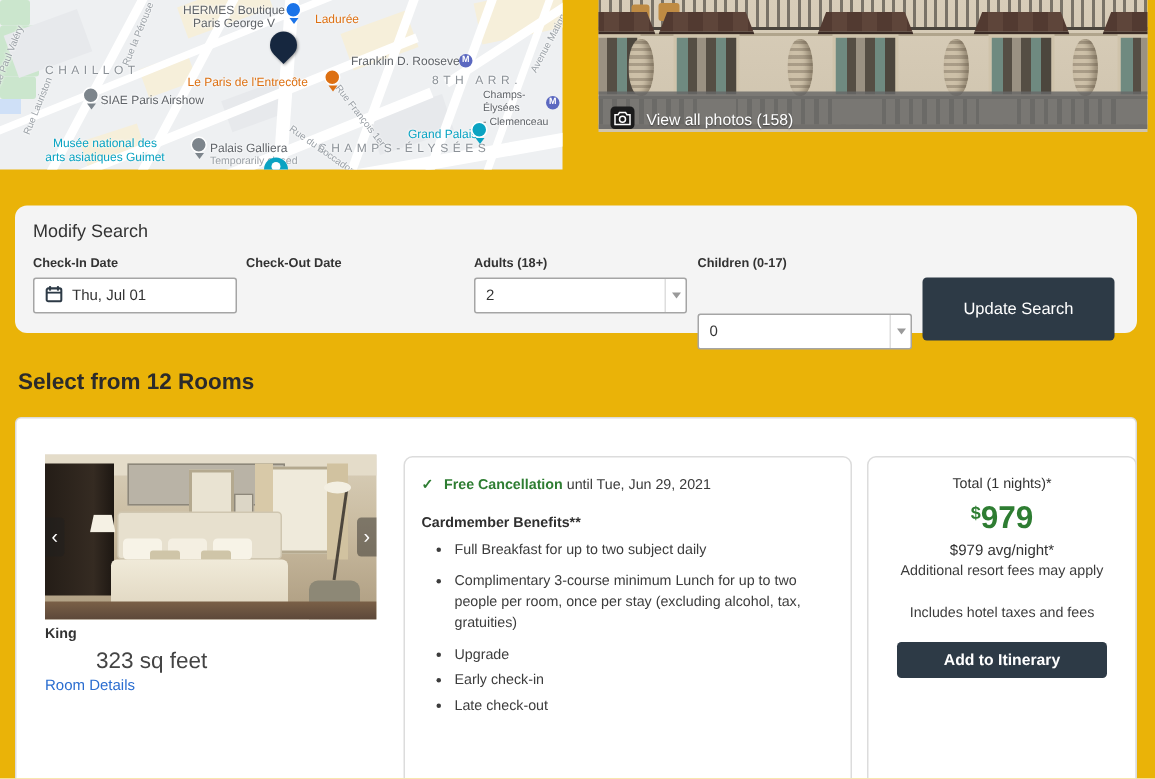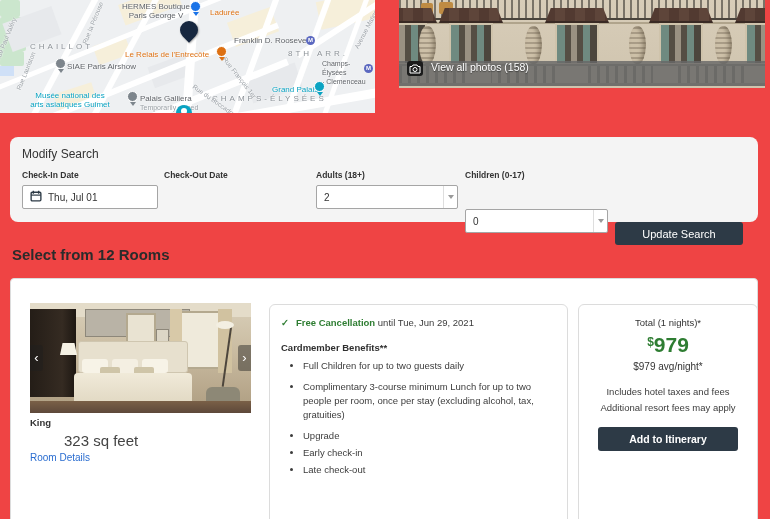--- a/index.html
+++ b/index.html
@@ -1,18 +1,18 @@
 <!DOCTYPE html>
 <html><head>
 <meta charset="utf-8">
 <style>
   * { margin:0; padding:0; box-sizing:border-box; }
   html,body { background:#fff; }
   body { font-family:"Liberation Sans", sans-serif; color:#333; }
-  .viewport { position:relative; width:770px; height:519px; background:#ef4444; overflow:hidden; }
+  .viewport { position:relative; width:770px; height:519px; background:#eab308; overflow:hidden; }
 
   
   .map { position:absolute; left:0; top:0; width:375px; height:113px; background:#eef0f2; overflow:hidden; }
   .road { position:absolute; background:#fff; }
   .patch { position:absolute; background:#e7e9ec; }
   .patch-c { background:#f6efda; }
   .patch-g { background:#cbe6cd; border-radius:2px; }
   .patch-b { background:#cfe0f7; }
   .mlabel { position:absolute; font-size:8px; line-height:9px; color:#5f6368; white-space:pre-line; text-shadow:0 0 2px #fff,0 0 2px #fff; }
   .lbl-center { text-align:center; }
@@ -39,34 +39,34 @@
   .wunit { position:absolute; top:8px; width:64px; height:60px; }
   .awning { position:absolute; left:0; top:0; width:64px; height:15px;
     background:repeating-linear-gradient(90deg,#523a31 0 10px,#5e453a 10px 20px);
     clip-path:polygon(9% 0,91% 0,100% 100%,0 100%); border-bottom:2px solid #3a2a24; }
   .window { position:absolute; left:10px; top:15px; width:44px; height:42px; border:2px solid #cfc3ab;
     background:linear-gradient(90deg,#6f8a80 0 20%,#554e44 20% 34%,#9a9182 34% 50%,#554e44 50% 66%,#6f8a80 66% 82%,#4c463d 82% 100%); }
   .urn { position:absolute; top:26px; width:17px; height:38px; border-radius:45%/50%; background:#cdc0a8;
     background-image:repeating-linear-gradient(0deg, rgba(74,62,48,.28) 0 2px, rgba(0,0,0,0) 2px 5px); box-shadow:inset -3px 0 4px rgba(90,78,60,.5); }
   .balustrade { position:absolute; left:0; top:64px; width:366px; height:22px; background:#c9bda6; border-top:2px solid #8d8374; border-bottom:3px solid #99907f;
     background-image:repeating-linear-gradient(90deg, rgba(0,0,0,0) 0 70px, #c9bda6 70px 92px), repeating-linear-gradient(90deg,#7d7466 0 3px, rgba(0,0,0,0) 3px 9px); }
-  .photo-bar { position:absolute; left:0; top:61px; width:366px; height:25px; background:rgba(104,104,104,.82); display:flex; align-items:flex-start; gap:8px; padding-left:8px; }
+  .photo-bar { position:absolute; left:0; top:61px; width:366px; height:25px; background:rgba(104,104,104,.82); display:flex; align-items:flex-end; gap:8px; padding-left:8px; }
   .cam-chip { width:16px; height:15px; background:#1b1b1b; border-radius:3px; display:flex; align-items:center; justify-content:center; flex:0 0 auto; }
   .photo-bar-text { color:#fff; font-size:10.5px; text-shadow:0 1px 1px rgba(0,0,0,.45); }
 
   
   .modify { position:absolute; left:10px; top:137px; width:748px; height:85px; background:#f4f4f4; border-radius:8px; }
   .modify-title { position:absolute; left:12px; top:10px; font-size:12px; color:#333; }
   .fld-label { position:absolute; top:33px; font-size:8.5px; font-weight:bold; color:#333; }
   .fld-box { position:absolute; top:48px; height:24px; background:#fff; border:1px solid #a5a5a5; border-radius:2px; display:flex; align-items:center; gap:6px; padding-left:7px; font-size:10px; color:#333; }
   .sel-box { position:relative; }
   .sel-caret { position:absolute; right:0; top:0; width:14px; height:100%; border-left:1px solid #dedede; }
   .sel-caret::after { content:""; position:absolute; top:9px; left:3.5px; border:3.5px solid transparent; border-top:4.5px solid #9a9a9a; }
   .btn-dark { background:#2d3a46; color:#fff; border:none; border-radius:3px; cursor:pointer; font-family:"Liberation Sans",sans-serif; }
-  .update-btn { position:absolute; left:605px; top:48px; width:128px; height:23px; font-size:11px;margin-top:37px; }
+  .update-btn { position:absolute; left:605px; top:48px; width:128px; height:42px; font-size:11px; }
 
   
   .rooms-heading { position:absolute; left:12px; top:246px; font-size:15px; color:#2b2b2b;font-weight:bold; }
   .card { position:absolute; left:10px; top:278px; width:748px; height:256px; background:#fff; border:1px solid #dcdcdc; border-radius:4px; }
 
   .room-photo { position:absolute; left:19px; top:24px; width:221px; height:110px; overflow:hidden; background:linear-gradient(180deg,#d9cfb9 0%,#c9bba0 45%,#ad9c80 100%); }
   .rp { position:absolute; }
   .car-arrow { position:absolute; width:13px; height:26px; top:66px; background:rgba(30,30,30,.45); color:#fff; font-size:13px; line-height:25px; text-align:center; cursor:pointer; }
   .car-prev { left:19px; border-radius:0 3px 3px 0; }
   .car-next { left:227px; border-radius:3px 0 0 3px; }
@@ -124,21 +124,21 @@
     <div class="road" style="left:342px;top:-20px;width:5px;height:160px;transform:rotate(20deg);"></div>
     <div class="road" style="left:186px;top:-6px;width:9px;height:130px;transform:rotate(4deg);"></div>
     <div class="road" style="left:188px;top:104px;width:200px;height:9px;transform:rotate(-10deg);"></div>
     <div class="road" style="left:288px;top:20px;width:120px;height:6px;transform:rotate(-33deg);"></div>
 
     <span class="mlabel lbl-center" style="left:118px;top:2px;width:76px;">HERMES Boutique
 Paris George V</span>
     <span class="mlabel lbl-food" style="left:210px;top:8px;">Ladurée</span>
     <span class="mlabel" style="left:234px;top:36px;">Franklin D. Roosevelt</span>
     <span class="mlabel lbl-area" style="left:30px;top:42px;">CHAILLOT</span>
-    <span class="mlabel lbl-food" style="left:125px;top:50px;">Le Relais de l'Entrecôte</span>
+    <span class="mlabel lbl-food" style="left:125px;top:50px;">Le Paris de l'Entrecôte</span>
     <span class="mlabel lbl-area" style="left:288px;top:49px;">8TH ARR.</span>
     <span class="mlabel" style="left:67px;top:62px;text-align:right;">SIAE Paris Airshow</span>
     <span class="mlabel" style="left:322px;top:59px;width:44px;font-size:7px;">Champs-Élysées
 - Clemenceau</span>
     <span class="mlabel lbl-teal lbl-center" style="left:24px;top:91px;width:92px;">Musée national des
 arts asiatiques Guimet</span>
     <span class="mlabel" style="left:140px;top:94px;">Palais Galliera</span>
     <span class="mlabel lbl-sub" style="left:140px;top:103px;">Temporarily closed</span>
     <span class="mlabel lbl-teal" style="left:272px;top:85px;">Grand Palais</span>
     <span class="mlabel lbl-area" style="left:212px;top:94px;">CHAMPS-ÉLYSÉES</span>
@@ -270,36 +270,36 @@
     <div class="room-name">King</div>
     <div class="room-size">323 sq feet</div>
     <a class="room-details">Room Details</a>
 
     <div class="mid-panel">
       <div class="cancel-row">
         <span class="check">✓</span><span class="cancel-hl">Free Cancellation</span><span> until Tue, Jun 29, 2021</span>
       </div>
       <div class="sec-title benefits-title">Cardmember Benefits**</div>
       <ul>
-        <li>Full Children for up to two guests daily</li>
+        <li>Full Breakfast for up to two subject daily</li>
         <li>Complimentary 3-course minimum Lunch for up to two people per room, once per stay (excluding alcohol, tax, gratuities)</li>
       </ul>
       <ul class="amen-list">
         <li>Upgrade</li>
         <li>Early check-in</li>
         <li>Late check-out</li>
       </ul>
 
     </div>
 
     <div class="price-panel">
       <div class="total-label">Total (1 nights)*</div>
       <div class="price-line">
         <span class="price-cur">$</span><span class="price-amt">979</span>
       </div>
       <div class="avg-note">$979 avg/night*</div>
+      <div class="fee-note">Additional resort fees may apply</div>
       <div class="fee-note fees">Includes hotel taxes and fees</div>
-      <div class="fee-note">Additional resort fees may apply</div>
       <button class="btn-dark add-btn">Add to Itinerary</button>
     </div>
   </div>
 
 </div>
 
 </body></html>

